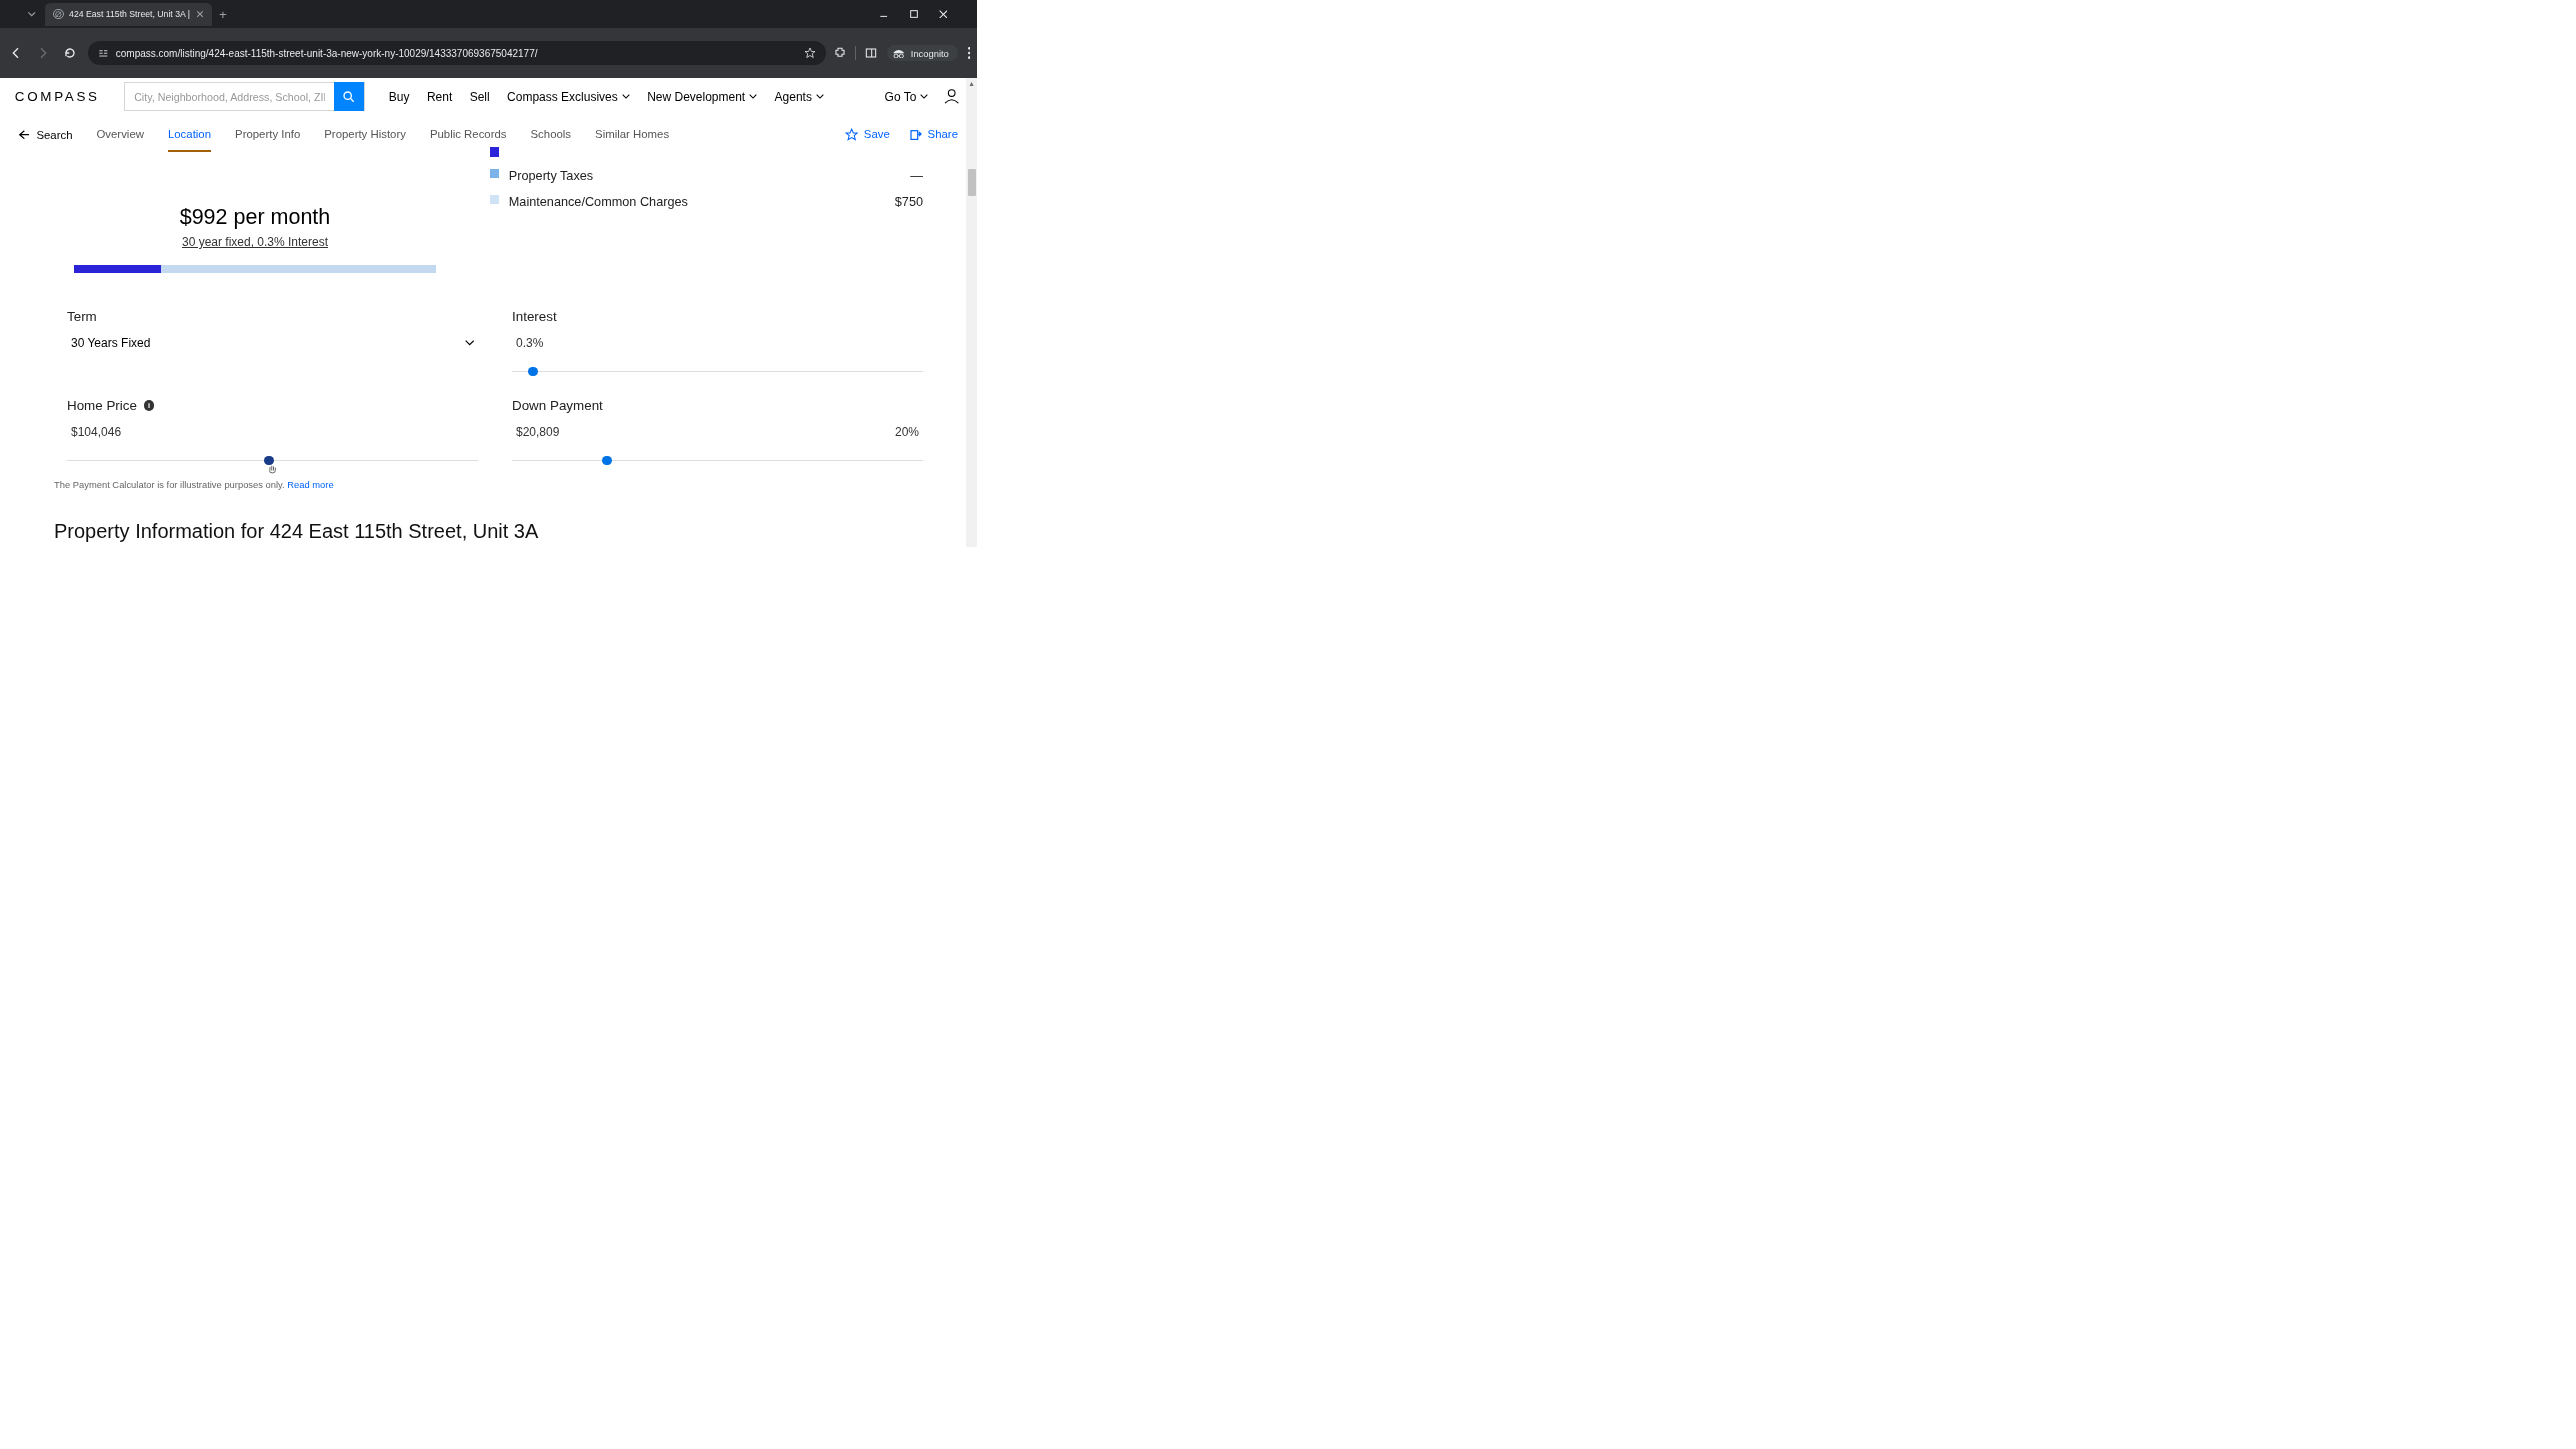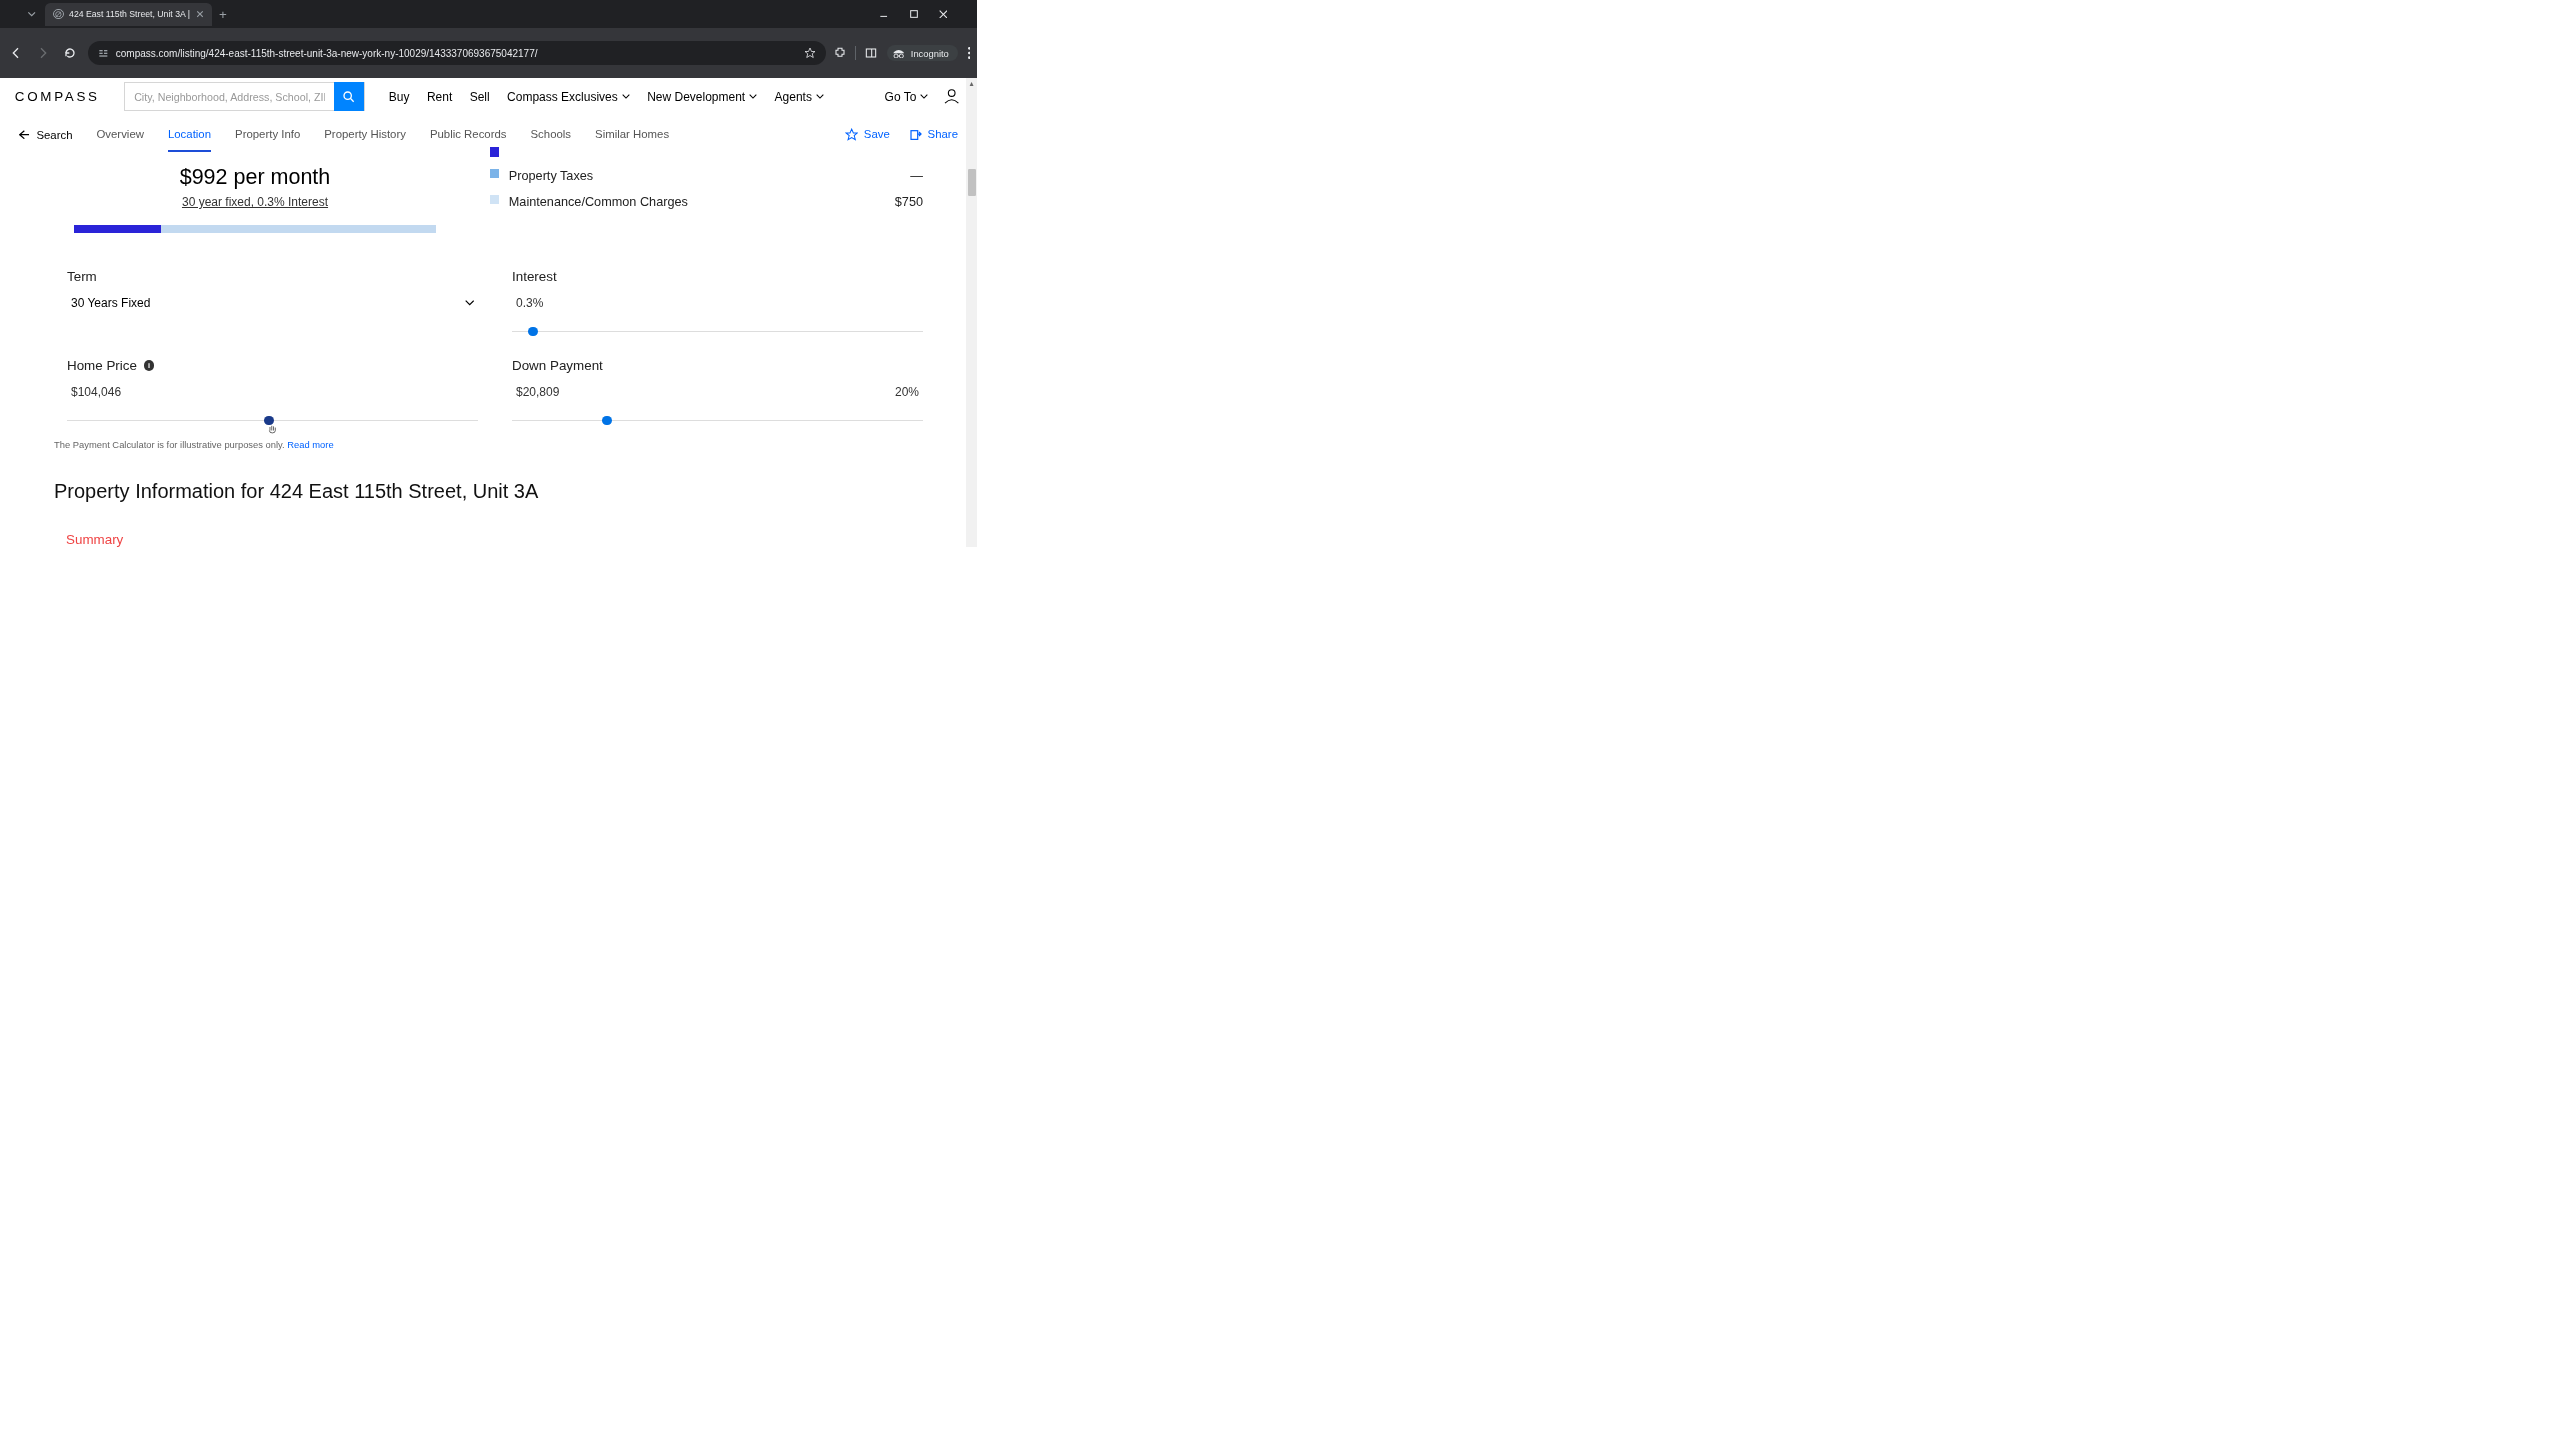--- a/index.html
+++ b/index.html
@@ -37,27 +37,27 @@
     .search-btn { width:29.5px; height:29.5px; background:#0084ff; display:flex; align-items:center; justify-content:center; color:#fff; }
     .nav-links { display:flex; align-items:center; gap:17.4px; margin-left:13.4px; font-size:12px; color:#000; }
     .nav-item { display:flex; align-items:center; gap:4px; }
     .chev { font-size:8px; }
     .header-right { margin-left:auto; display:flex; align-items:center; gap:14.8px; font-size:12px; }
     .profile { width:19px; height:19px; }
 
     .subnav { display:flex; align-items:center; height:38px; padding:0 19px; gap:24px; font-size:11.4px; border-bottom:0.7px solid transparent; }
     .back-search { display:flex; align-items:center; gap:6.7px; font-weight:500; }
     .subnav-item { color:#555; padding-bottom:1.3px; }
-    .subnav-item.active { color:#0062ff; border-bottom:2px solid #1d4ed8; padding-bottom:9.4px; margin-top:10.7px; }
+    .subnav-item.active { color:#0062ff; border-bottom:2px solid #a16207; padding-bottom:9.4px; margin-top:10.7px; }
     .subnav-right { margin-left:auto; display:flex; gap:19px; color:#0062ff; font-weight:500; }
     .action { display:flex; align-items:center; gap:5.4px; }
 
     .content { padding: 4px 54px 0; position:relative; }
     .top-row { display:flex; }
-    .left-panel { flex:0 0 402px; text-align:center; }
+    .left-panel { flex:0 0 402px; text-align:center;margin-top:40px; }
     .monthly { font-size:21.5px; color:#000; margin-top:6.7px;}
     .sub { font-size:12px; color:#333; margin-top:5.4px;text-decoration:underline; }
     .bar { display:flex; height:8px; margin:16px 20px 0; }
     .bar-seg1 { background:#2a23d8; }
     .bar-seg2 { background:#c2d9f0; flex:1; }
 
     .right-panel { flex:1; padding-left:34px; padding-top:1.3px; }
     .legend-row { display:flex; font-size:12.7px; color:#222; margin-bottom:12px; }
     .swatch { width:9.4px; height:9.4px; margin-right:9.4px; }
     .legend-val { margin-left:auto; font-size:12.7px; color:#222; }

